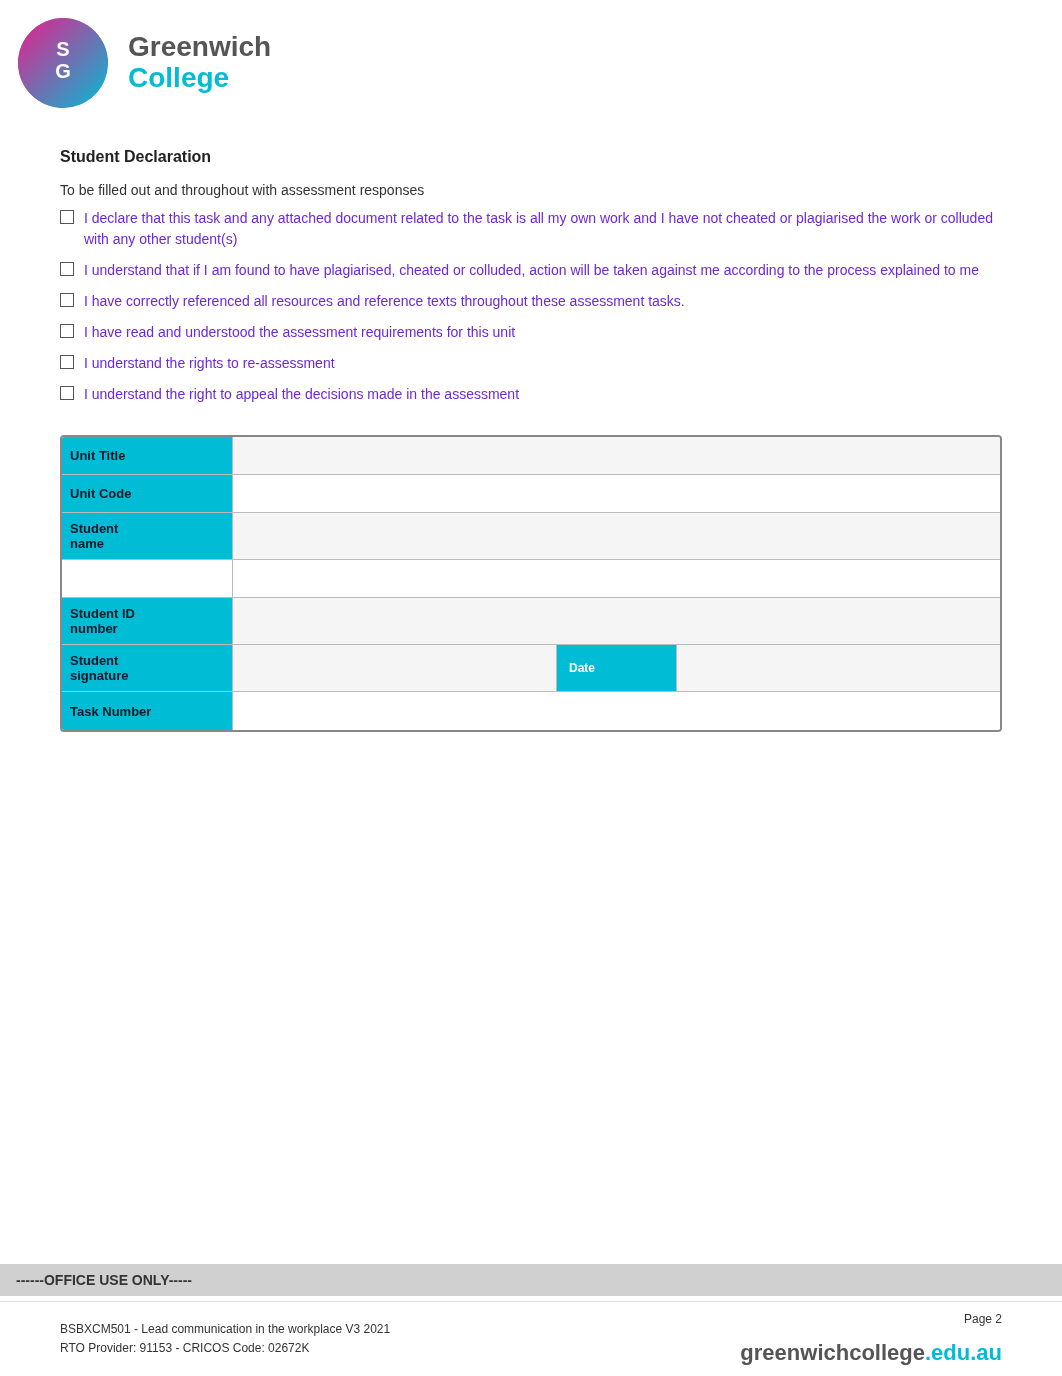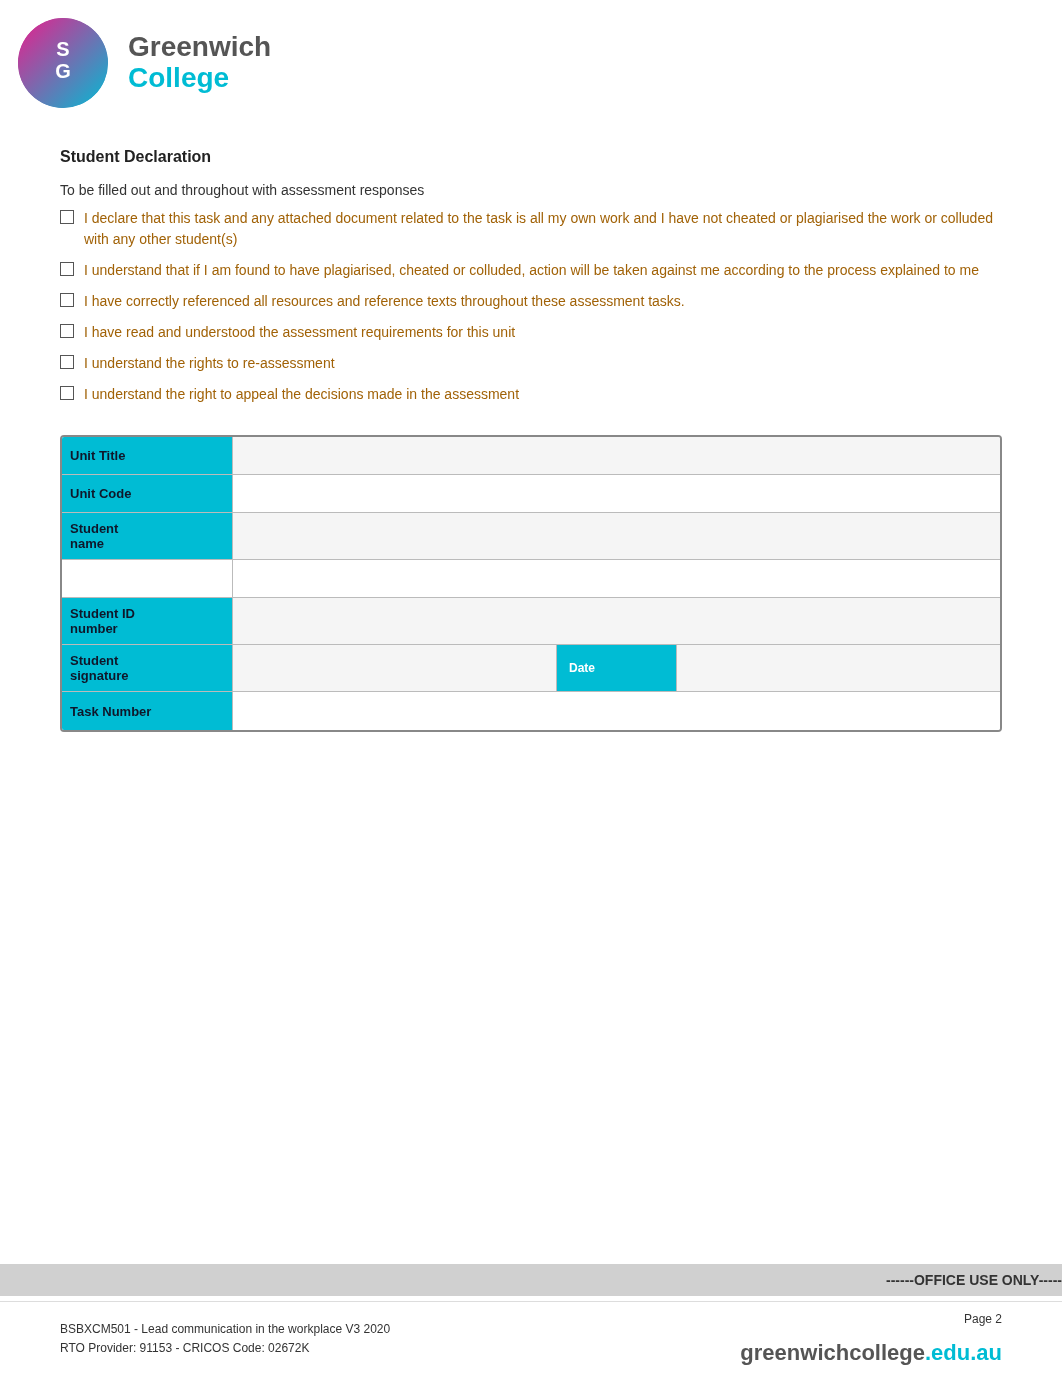--- a/index.html
+++ b/index.html
@@ -67,21 +67,21 @@
       font-size: 14px;
       margin-bottom: 10px;
       color: #333;
     }
 
     .declaration-item {
       display: flex;
       align-items: flex-start;
       margin-bottom: 10px;
       font-size: 14px;
-      color: #a16207;
+      color: #6d28d9;
     }
 
     .checkbox {
       width: 14px;
       height: 14px;
       border: 1.5px solid #555;
       display: inline-block;
       flex-shrink: 0;
       margin-right: 10px;
       margin-top: 2px;
@@ -179,22 +179,22 @@
       padding: 6px 10px;
     }
 
     
     .office-use-banner {
       position: absolute;
       bottom: 80px;
       left: 0;
       right: 0;
       background: #d0d0d0;
-      text-align: right;
-      padding: 8px 0;
+      text-align: left;
+      padding: 8px 16px;
       font-weight: bold;
       font-size: 14px;
       color: #333;
     }
 
     .footer {
       position: absolute;
       bottom: 0;
       left: 0;
       right: 0;
@@ -353,21 +353,21 @@
     </div>
 
   </div>
 
   <div class="office-use-banner">
     <span>------OFFICE USE ONLY-----</span>
   </div>
 
   <div class="footer">
     <div class="footer-left">
-      <div>BSBXCM501 - Lead communication in the workplace V3 2020</div>
+      <div>BSBXCM501 - Lead communication in the workplace V3 2021</div>
       <div>RTO Provider: 91153  - CRICOS  Code: 02672K</div>
     </div>
     <div class="footer-right">
       <div class="footer-page">Page 2</div>
       <div class="footer-brand">
         <span style="color:#555;">greenwichcollege</span><span style="color:#00bcd4;">.edu.au</span>
       </div>
     </div>
   </div>
 

